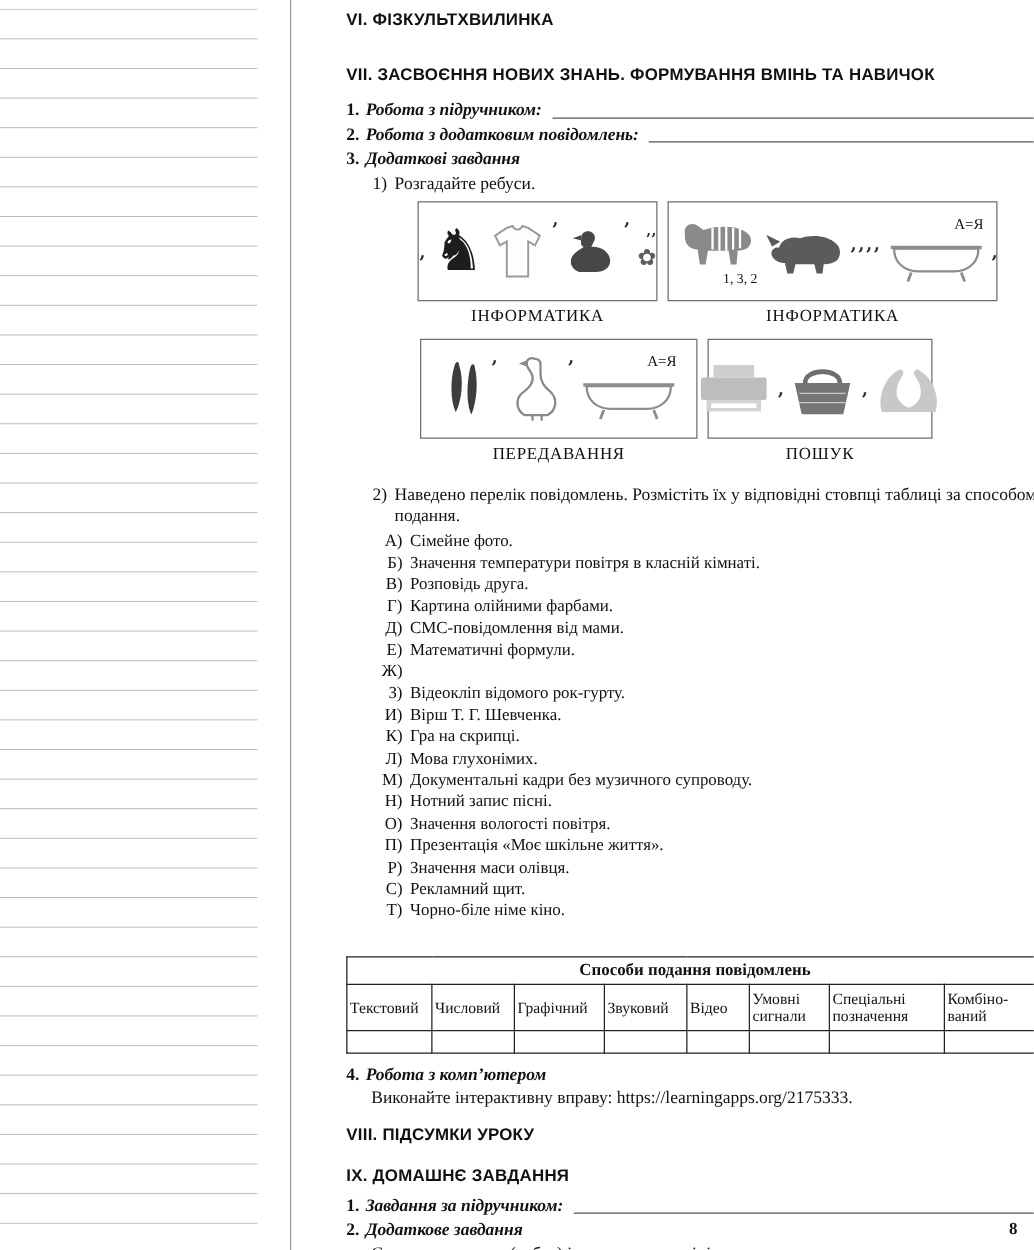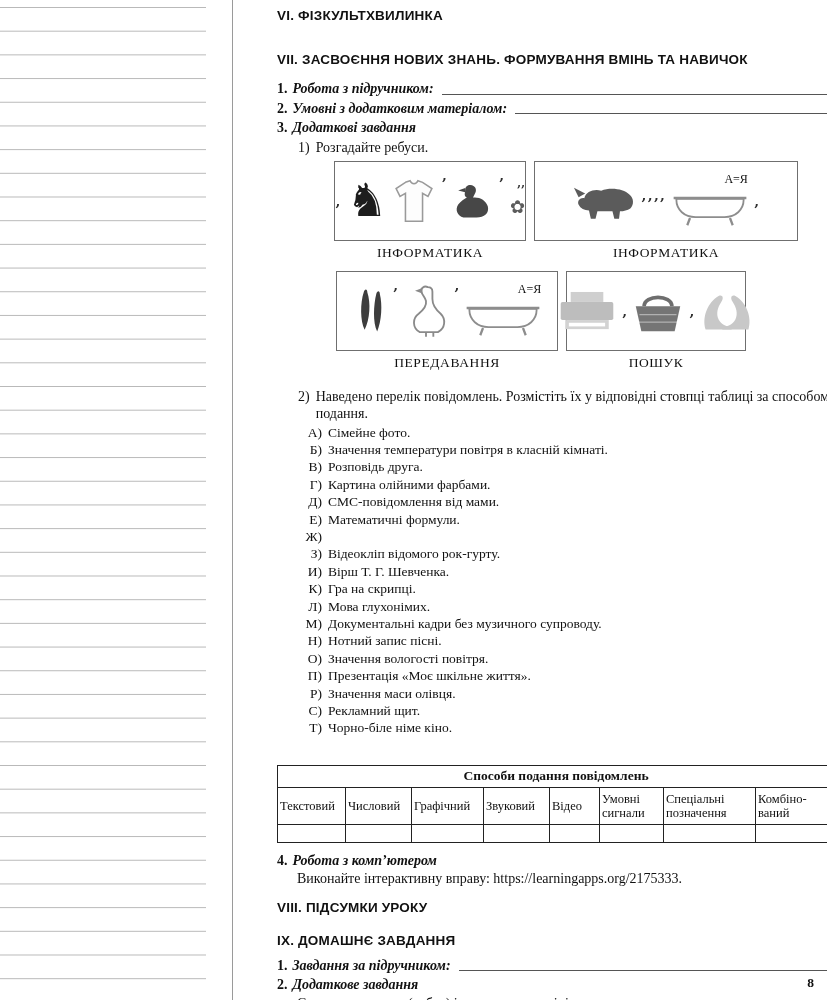--- a/index.html
+++ b/index.html
@@ -78,21 +78,21 @@
   <div class="hd hd-vi">VI. ФІЗКУЛЬТХВИЛИНКА</div>
   <div class="hd hd-vii">VII. ЗАСВОЄННЯ НОВИХ ЗНАНЬ. ФОРМУВАННЯ ВМІНЬ ТА НАВИЧОК</div>
 
   <div class="num-item">
     <span class="num">1.</span>
     <span class="lbl">Робота з підручником:</span>
     <span class="blank"></span>
   </div>
   <div class="num-item">
     <span class="num">2.</span>
-    <span class="lbl">Умовні з додатковим матеріалом:</span>
+    <span class="lbl">Робота з додатковим повідомлень:</span>
     <span class="blank"></span>
   </div>
   <div class="num-item">
     <span class="num">3.</span>
     <span class="lbl">Додаткові завдання</span>
   </div>
 
   <div class="sub">
     <span class="snum">1)</span>
     <span>Розгадайте ребуси.</span>
@@ -115,20 +115,33 @@
         <span class="stack">
           <span class="cm" style="font-size:12px">’’</span>
           <span class="glyph-flower">✿</span>
         </span>
       </div>
       <figcaption class="rcap">ІНФОРМАТИКА</figcaption>
     </figure>
 
     <figure class="rebus" style="width:264px">
       <div class="rbox">
+        <span class="stack">
+          <svg class="icon" width="72" height="44" viewBox="0 0 76 48">
+            <path d="M14 16 C12 8 20 4 26 9 L30 12 C40 8 58 8 66 13 C72 16 73 22 70 26 C68 29 64 30 60 30 L59 42 H54 L52 30 H34 L32 42 H27 L25 29 C18 29 13 24 14 16 Z" fill="#8a8a8a"></path>
+            <g stroke="#fff" stroke-width="2">
+                <path d="M38 10 V29"></path>
+                <path d="M44 9 V30"></path>
+                <path d="M50 9 V30"></path>
+                <path d="M56 10 V29"></path>
+                <path d="M62 11 V28"></path>
+              </g>
+          </svg>
+          <span class="tiny-note">1, 3, 2</span>
+        </span>
         <svg class="icon" width="62" height="38" viewBox="0 0 66 40">
           <path d="M6 24 C4 20 8 16 12 17 C14 10 22 7 30 9 C40 5 54 7 60 13 C65 17 65 24 61 28 C58 30 54 31 50 31 L49 39 H44 L42 31 H26 L24 39 H19 L17 30 C12 30 8 28 6 24 Z" fill="#5b5b5b"></path>
           <path d="M6 16 L1 6 L13 12 Z" fill="#5b5b5b"></path>
         </svg>
         <span class="cm mid">’’’’</span>
         <span class="stack">
           <span class="aya">А=Я</span>
           <svg class="icon" width="76" height="40" viewBox="0 0 80 44">
             <path d="M3 12 H77 V13 C77 24 68 32 56 32 H24 C12 32 3 24 3 13 Z" fill="#fff" stroke="#8d8d8d" stroke-width="2"></path>
             <line x1="0" y1="11" x2="80" y2="11" stroke="#8d8d8d" stroke-width="3"></line>

